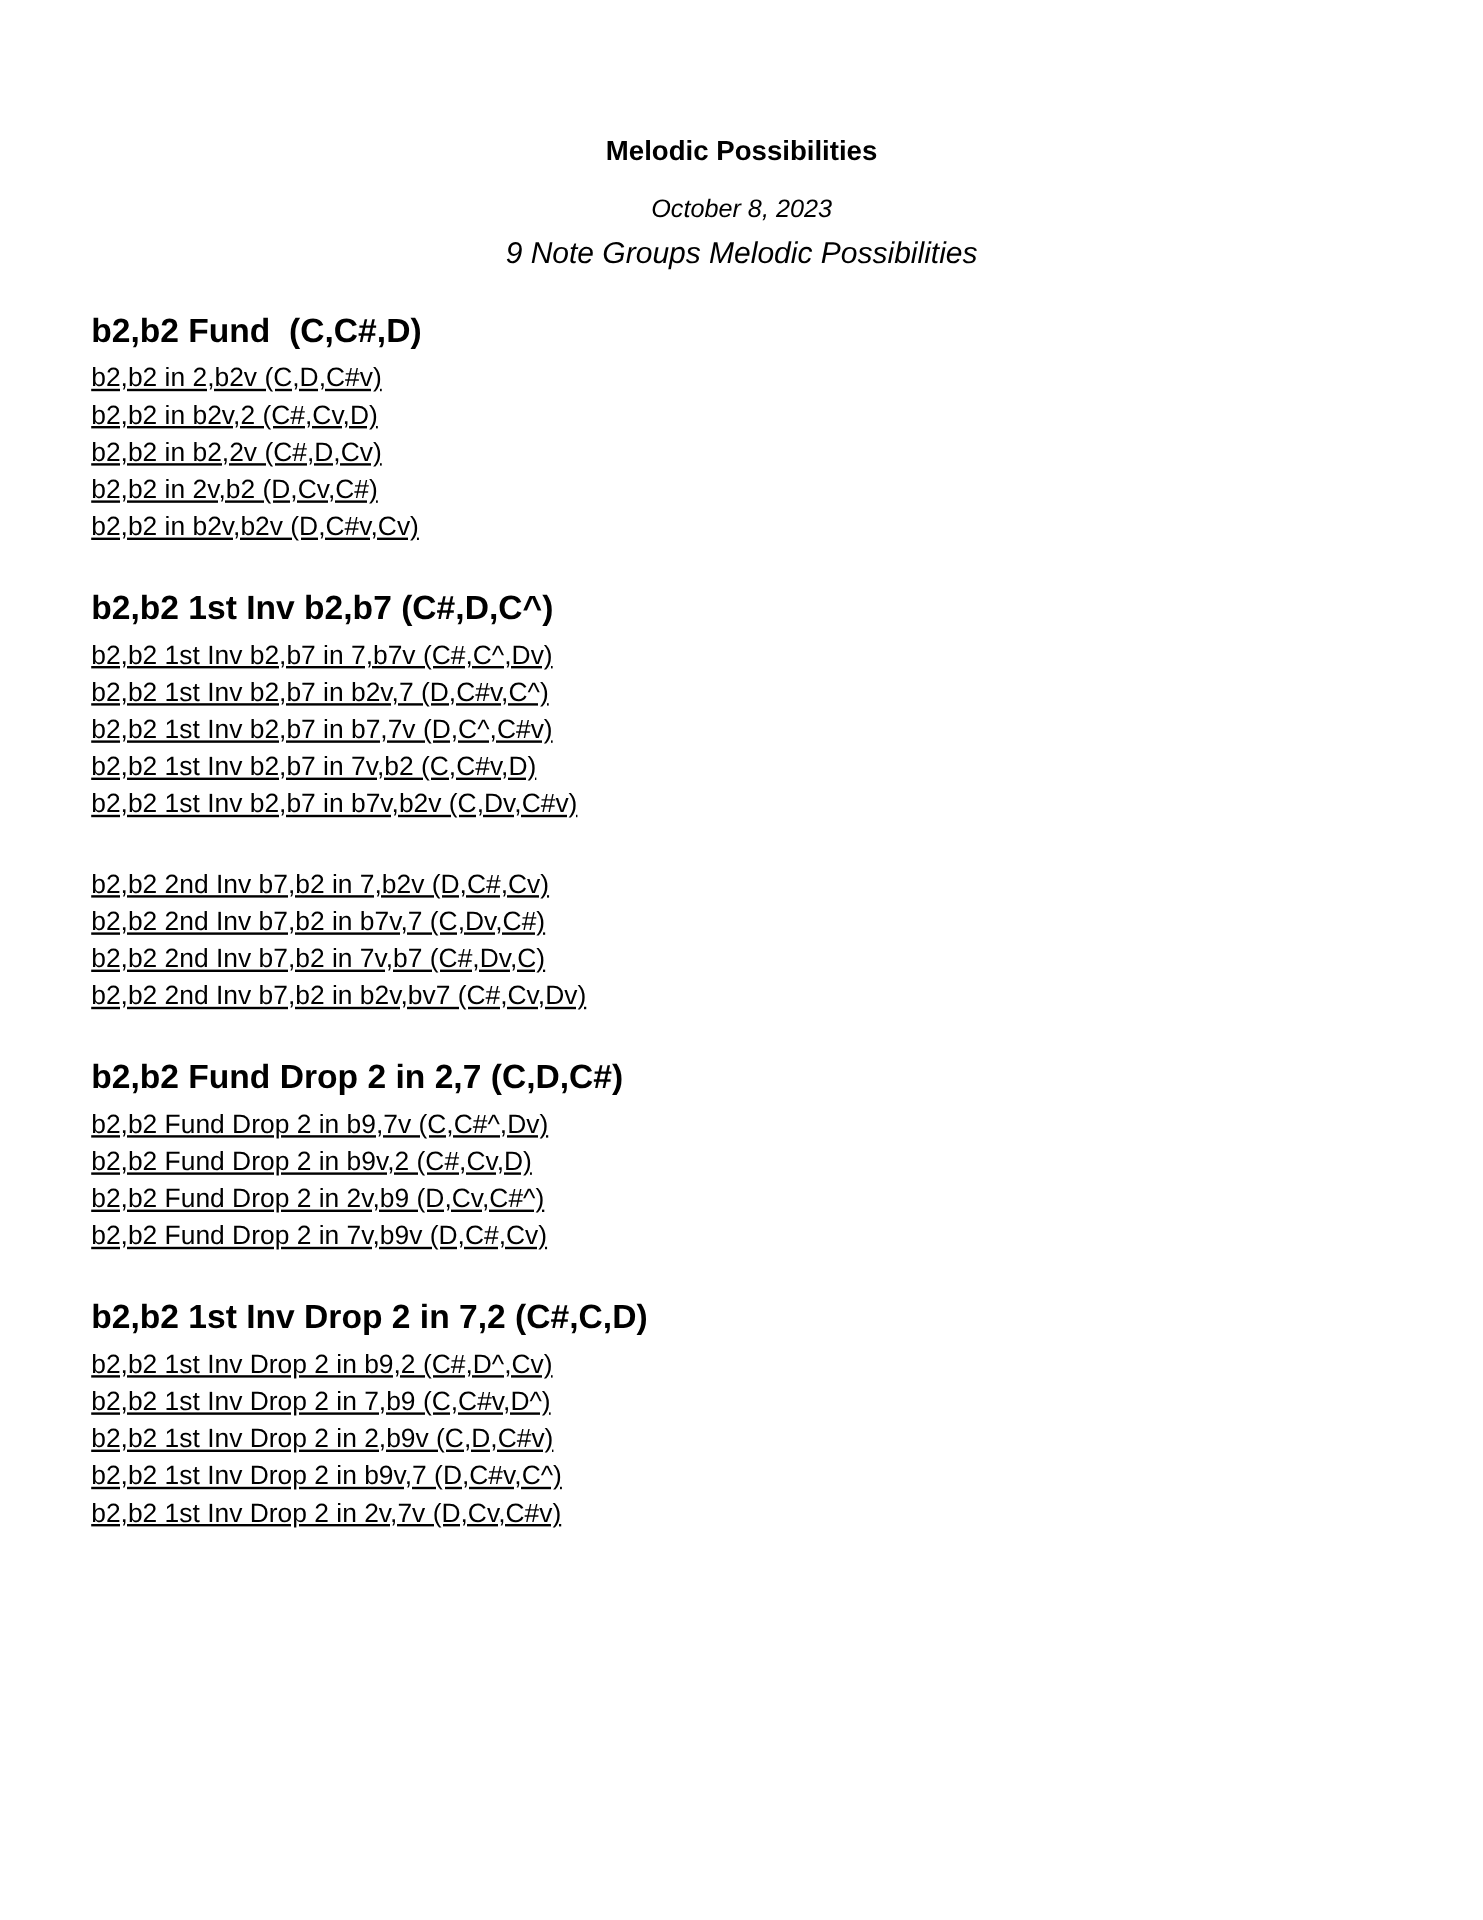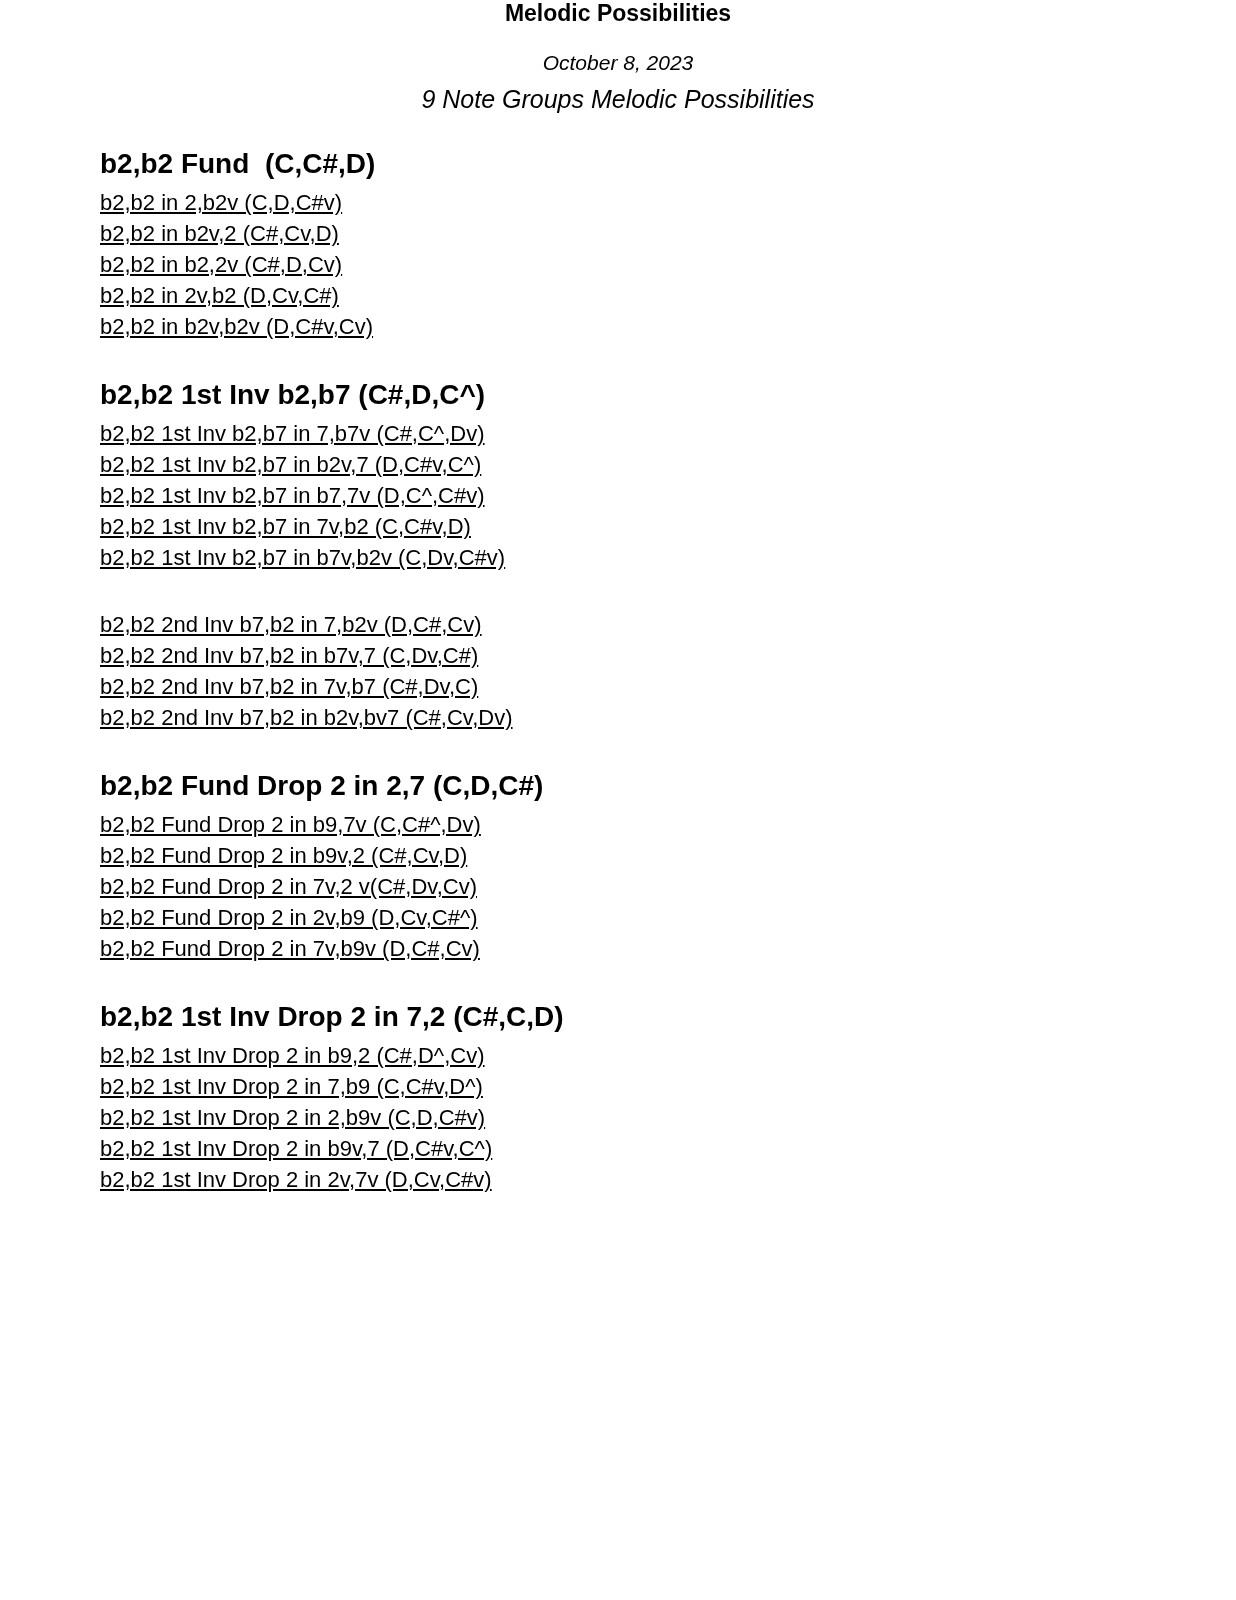--- a/index.html
+++ b/index.html
@@ -11,20 +11,21 @@
     position: relative;
     width: 1236px;
     height: 1600px;
     background: #ffffff;
     color: #000000;
     font-family: "Liberation Sans", sans-serif;
     overflow: hidden;
     box-sizing: border-box;
   }
   .doc-header {
+    padding-top: 112px;
     text-align: center;
   }
   .doc-title {
     font-size: 23px;
     font-weight: 700;
     line-height: 26px;
   }
   .doc-date {
     margin-top: 25px;
     font-size: 21px;
@@ -37,21 +38,21 @@
     font-style: italic;
     line-height: 28px;
   }
   .main-heading {
     margin: 38px 0 0 152px;
     font-size: 31px;
     font-weight: 700;
     line-height: 36px;
   }
   .section {
-    margin-left: 100px;
+    margin-left: 76px;
     margin-top: 36px;
     margin-right: 120px;
   }
   .section.first {
     margin-top: 34px;
   }
   .section-heading {
     font-size: 28px;
     font-weight: 700;
     line-height: 34px;
@@ -99,21 +100,20 @@
     <div class="section-line">b2,b2 2nd Inv b7,b2 in 7,b2v (D,C#,Cv)</div>
     <div class="section-line">b2,b2 2nd Inv b7,b2 in b7v,7 (C,Dv,C#)</div>
     <div class="section-line">b2,b2 2nd Inv b7,b2 in 7v,b7 (C#,Dv,C)</div>
     <div class="section-line">b2,b2 2nd Inv b7,b2 in b2v,bv7 (C#,Cv,Dv)</div>
   </div>
 
   <div class="section">
     <div class="section-heading">b2,b2 Fund Drop 2 in 2,7 (C,D,C#)</div>
     <div class="section-line">b2,b2 Fund Drop 2 in b9,7v (C,C#^,Dv)</div>
     <div class="section-line">b2,b2 Fund Drop 2 in b9v,2 (C#,Cv,D)</div>
-    <div class="section-line">b2,b2 Fund Drop 2 in 7v,2 v(C#,Dv,Cv)</div>
     <div class="section-line">b2,b2 Fund Drop 2 in 2v,b9 (D,Cv,C#^)</div>
     <div class="section-line">b2,b2 Fund Drop 2 in 7v,b9v (D,C#,Cv)</div>
   </div>
 
   <div class="section">
     <div class="section-heading">b2,b2 1st Inv Drop 2 in 7,2 (C#,C,D)</div>
     <div class="section-line">b2,b2 1st Inv Drop 2 in b9,2 (C#,D^,Cv)</div>
     <div class="section-line">b2,b2 1st Inv Drop 2 in 7,b9 (C,C#v,D^)</div>
     <div class="section-line">b2,b2 1st Inv Drop 2 in 2,b9v (C,D,C#v)</div>
     <div class="section-line">b2,b2 1st Inv Drop 2 in b9v,7 (D,C#v,C^)</div>

